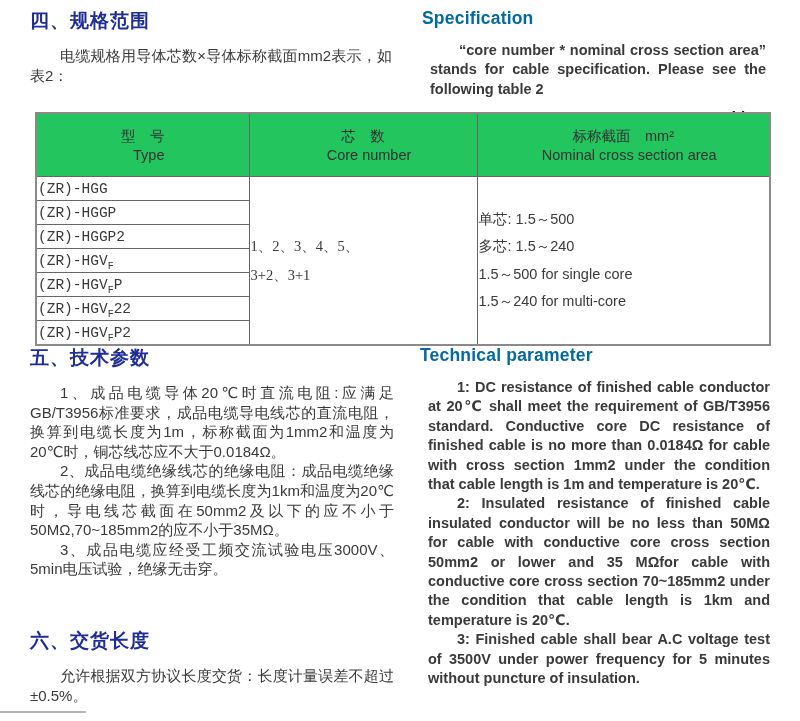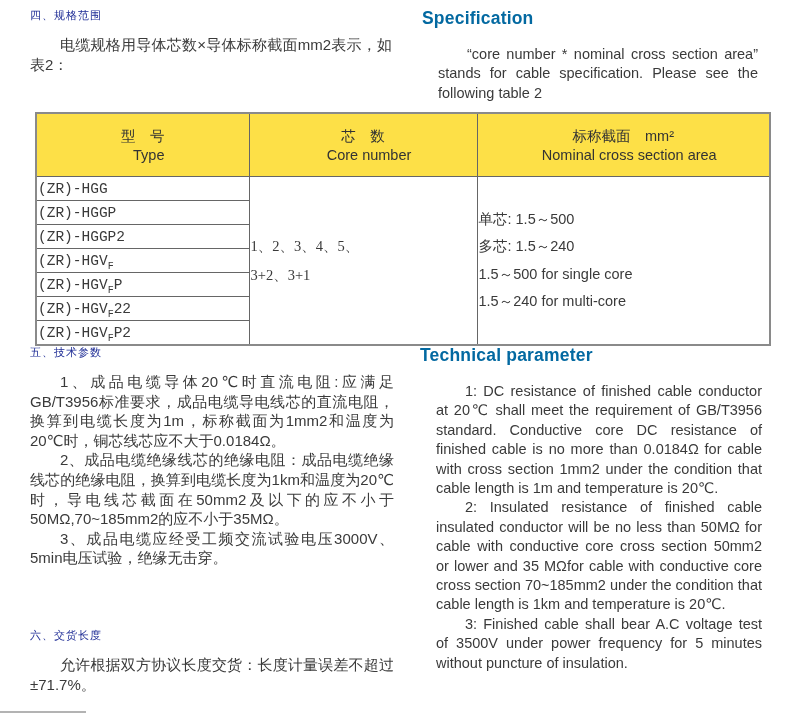--- a/index.html
+++ b/index.html
@@ -10,51 +10,51 @@
   }
   .sec{position:absolute;}
   #sec4-left{left:30px;top:8px;width:362px;}
   #sec4-right{left:422px;top:8px;width:352px;}
   #sec5-left{left:30px;top:345px;width:364px;}
   #sec5-right{left:420px;top:345px;width:358px;}
   #sec6-left{left:30px;top:628px;width:364px;}
   #sec6-right{left:420px;top:628px;width:358px;}
 
   .zh-heading{
-    margin:0 0 12px 0;font-size:11px;font-weight:normal;color:#1f2d96;
+    margin:0 0 12px 0;font-size:19px;font-weight:bold;color:#1f2d96;
     letter-spacing:1px;
   }
   .en-heading{
     margin:0 0 12px 0;font-size:17.5px;font-weight:bold;color:#0369a1;
     letter-spacing:.2px;
   }
   .zh-body{
     margin:0;font-size:15px;line-height:19.6px;text-align:justify;color:#3a3a3a;
   }
   .en-body{
-    margin:16px;font-size:14.5px;line-height:19.4px;text-align:justify;color:#3a3a3a;
+    margin:8px;font-size:14.5px;line-height:19.4px;text-align:justify;color:#3a3a3a;font-weight:bold;
   }
   .zh-body p,.en-body p{margin:0;text-indent:2em;}
   .indent{text-indent:2em;}
 
   .table-label{
     margin-top:9px;text-align:right;font-size:15px;font-weight:bold;color:#161616;
     padding-right:8px;
   }
 
   #spec-table{
     position:absolute;left:35px;top:112px;width:734px;
     border-collapse:collapse;table-layout:fixed;
     border:2px solid #8a8a8a;
   }
   #spec-table th,#spec-table td{
     border:1px solid #666;font-weight:normal;
   }
   #spec-table th{
-    background:#fde047;height:58px;font-size:14.5px;color:#333;
+    background:#22c55e;height:58px;font-size:14.5px;color:#333;
     text-align:center;vertical-align:middle;padding:2px 0;
   }
   .th-zh{line-height:20px;}
   .th-en{line-height:18px;margin-left:12px;}
   .type-cell{
     height:21px;text-align:left;vertical-align:middle;
     font-size:14.5px;color:#3a3a3a;padding:1px;font-family:Liberation Mono, monospace;
   }
   .type-cell sub{font-size:10px;line-height:0;}
   .merged-cell{
@@ -152,19 +152,19 @@
   <h2 class="en-heading">Technical parameter</h2>
   <div class="en-body">
     <p>1: DC resistance of finished cable conductor at 20℃ shall meet the requirement of GB/T3956 standard. Conductive core DC resistance of finished cable is no more than 0.0184Ω for cable with cross section 1mm2 under the condition that cable length is 1m and temperature is 20℃.</p>
     <p>2: Insulated resistance of finished cable insulated conductor will be no less than 50MΩ for cable with conductive core cross section 50mm2 or lower and 35 MΩfor cable with conductive core cross section 70~185mm2 under the condition that cable length is 1km and temperature is 20℃.</p>
     <p>3: Finished cable shall bear A.C voltage test of 3500V under power frequency for 5 minutes without puncture of insulation.</p>
   </div>
 </div>
 
 <div class="sec" id="sec6-left">
   <h2 class="zh-heading">六、交货长度</h2>
-  <p class="zh-body indent">允许根据双方协议长度交货：长度计量误差不超过±71.7%。</p>
+  <p class="zh-body indent">允许根据双方协议长度交货：长度计量误差不超过±0.5%。</p>
 </div>
 
 <div class="sec" id="sec6-right">
 </div>
 
 <div id="footer-line"></div>
 
 </body></html>

